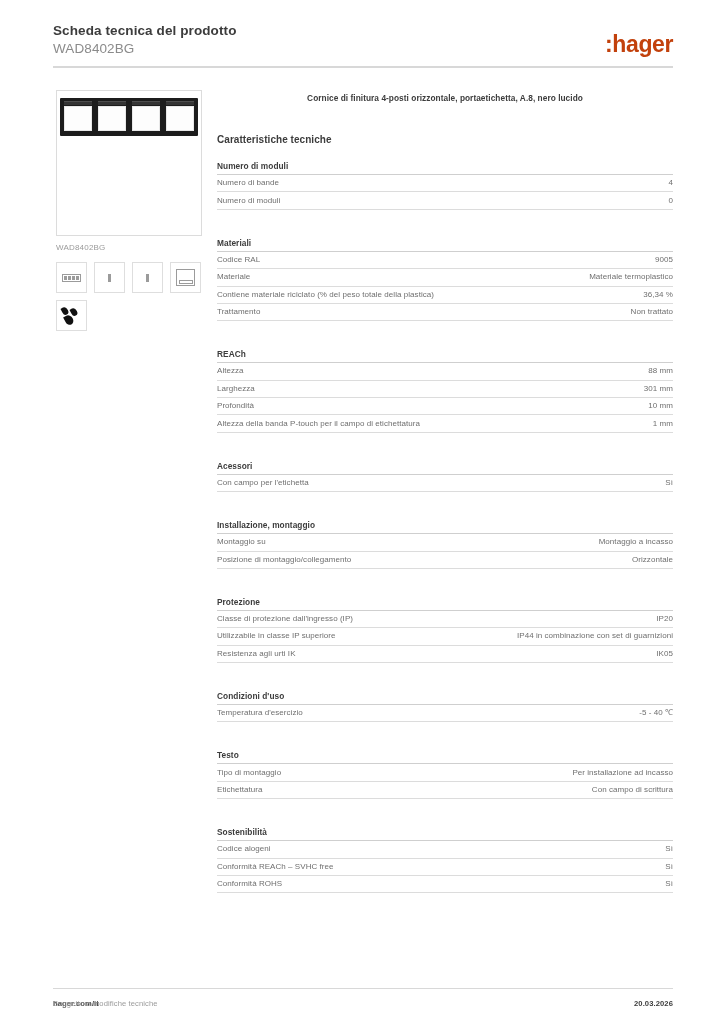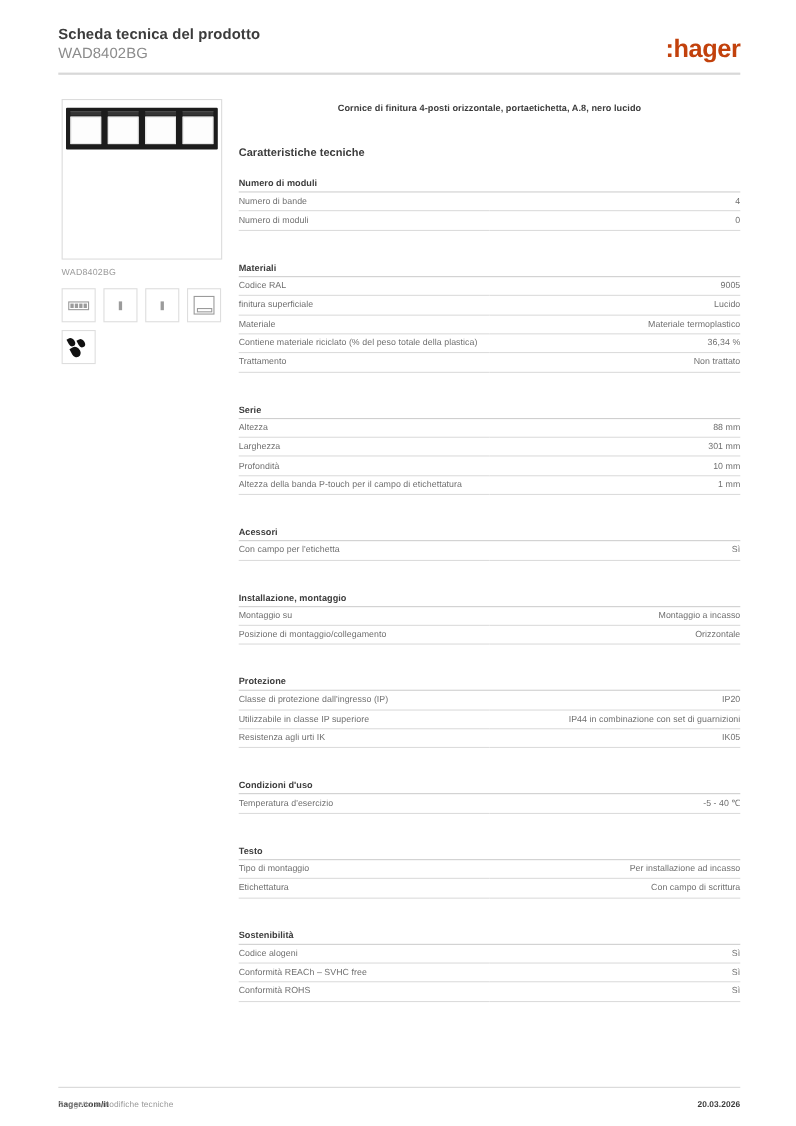--- a/index.html
+++ b/index.html
@@ -398,40 +398,36 @@
         </div>
         <div class="spec-group">
           <div class="group-title">Materiali</div>
           <table class="spec-table">
             <tbody>
               <tr>
                 <td class="key">Codice RAL</td>
                 <td class="val">9005</td>
               </tr>
               <tr>
-                <td class="key">finitura superficiale</td>
-                <td class="val">Lucido</td>
-              </tr>
-              <tr>
                 <td class="key">Materiale</td>
                 <td class="val">Materiale termoplastico</td>
               </tr>
               <tr>
                 <td class="key">Contiene materiale riciclato (% del peso totale della plastica)</td>
                 <td class="val">36,34 %</td>
               </tr>
               <tr>
                 <td class="key">Trattamento</td>
                 <td class="val">Non trattato</td>
               </tr>
             </tbody>
           </table>
         </div>
         <div class="spec-group">
-          <div class="group-title">Serie</div>
+          <div class="group-title">REACh</div>
           <table class="spec-table">
             <tbody>
               <tr>
                 <td class="key">Altezza</td>
                 <td class="val">88 mm</td>
               </tr>
               <tr>
                 <td class="key">Larghezza</td>
                 <td class="val">301 mm</td>
               </tr>

